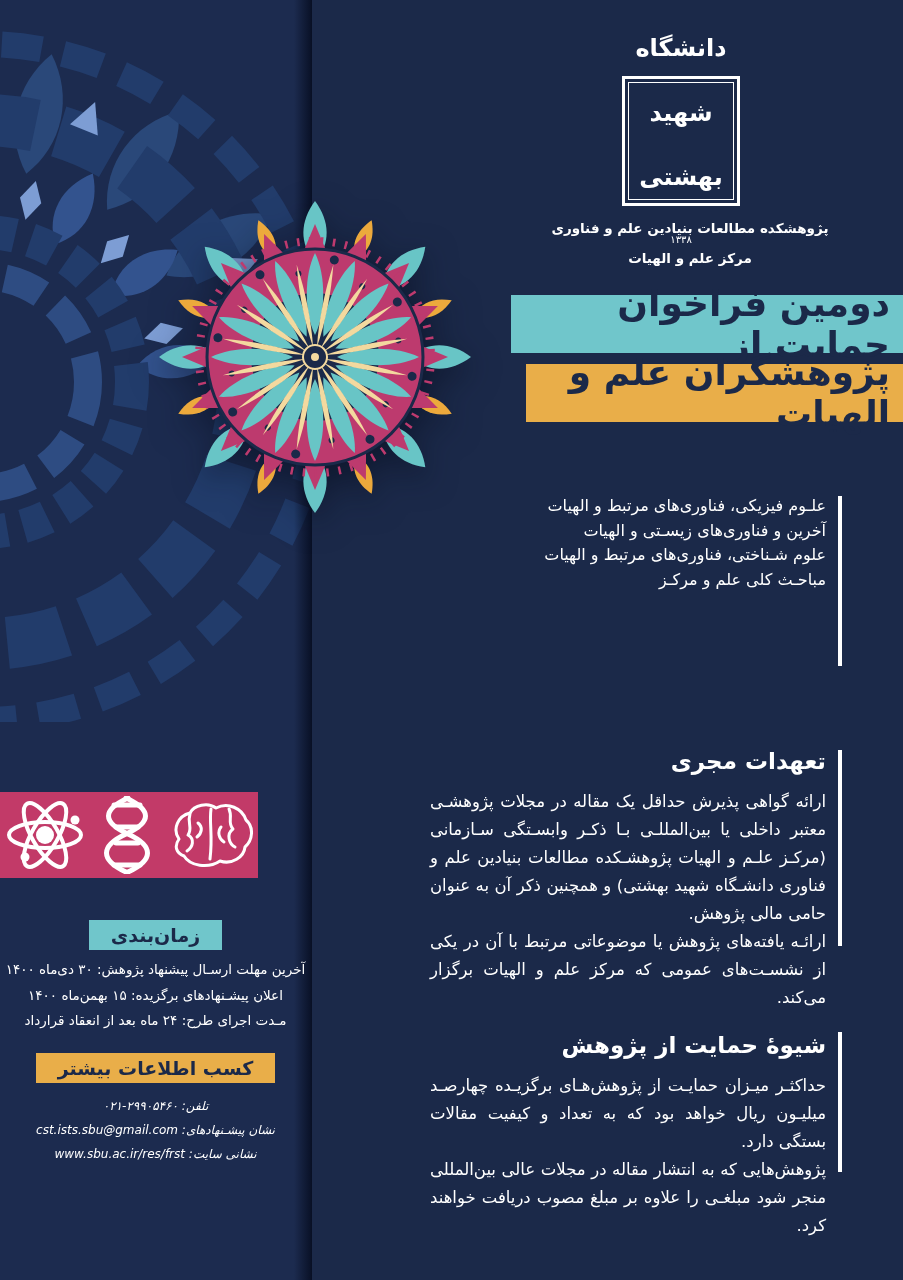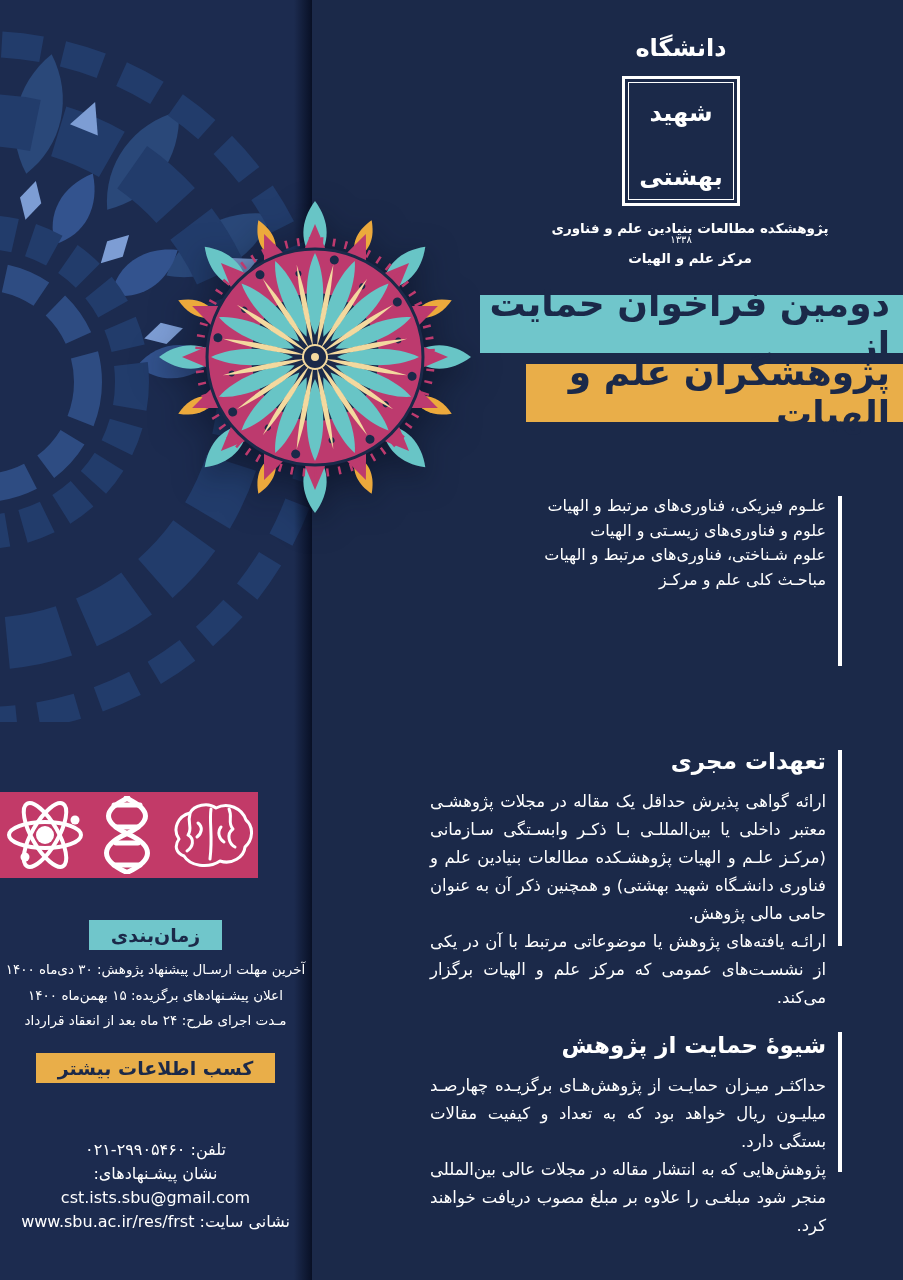--- a/index.html
+++ b/index.html
@@ -24,21 +24,21 @@
   .logo-inner{border:1.5px solid #fff;width:100%;height:100%;box-sizing:border-box;
     display:flex;flex-direction:column;align-items:center;justify-content:center;gap:41px;}
   .logo-line{font-weight:bold;font-size:24px;line-height:.98;letter-spacing:-1px;}
   .logo-year{font-size:10px;margin-top:3px;letter-spacing:2px;}
   .institute{left:520px;top:213px;width:340px;text-align:center;}
   .institute div{font-weight:bold;font-size:13.5px;line-height:30px;}
 
   
   .title-bar{right:0;left:auto;height:58px;display:flex;align-items:center;justify-content:flex-start;
     color:#1b2949;font-weight:bold;font-size:36px;padding-right:13px;box-sizing:border-box;}
-  .title-bar.cyan{top:295px;width:423px;background:#70c6cb;}
+  .title-bar.cyan{top:295px;width:392px;background:#70c6cb;}
   .title-bar.yellow{top:364px;width:377px;background:#e9ae49;margin-left:18px;}
 
   
   .section{right:61px;width:412px;box-sizing:border-box;padding-right:16px;text-align:right;}
   .section .vbar{position:absolute;right:0;width:4px;background:#ffffff;}
   .sec-heading{font-weight:bold;font-size:23px;line-height:30px;margin:0 0 12px 0;}
   .sec-axes{top:494px;}
   .sec-axes .vbar{top:2px;height:170px;}
   .axes-item{font-size:16px;line-height:24.5px;white-space:nowrap;}
   .sec-commit{top:746px;}
@@ -53,21 +53,21 @@
   .pink-banner svg{display:block;}
 
   
   .center-col{left:0;width:311px;text-align:center;}
   .badge{display:inline-block;font-weight:bold;font-size:19px;color:#1b2949;padding:4px 22px;}
   .badge.cyan{background:#70c6cb;}
   .badge.yellow{background:#e9ae49;}
   .tl-badge{top:920px;}
   .tl-list{top:957px;font-size:13.5px;line-height:25.5px;}
   .ct-badge{top:1053px;}
-  .ct-list{top:1138px;font-size:16px;line-height:24px;}
+  .ct-list{top:1094px;font-size:12px;line-height:24px;font-style:italic;}
   .ltr{direction:ltr;unicode-bidi:isolate;}
 </style>
 </head>
 <body>
 
 <div class="abs left-col">
   <svg class="abs blue-mandala" width="320" height="700" viewBox="0 0 320 700">
     <defs>
       <path id="bp" d="M0,-335 C30,-298 30,-248 0,-213 C-30,-248 -30,-298 0,-335 Z"></path>
       <path id="mp" d="M0,-236 C22,-210 22,-178 0,-156 C-22,-178 -22,-210 0,-236 Z"></path>
@@ -242,21 +242,21 @@
 <div class="abs title-bar cyan">
   <span>دومین فراخوان حمایت از</span>
 </div>
 <div class="abs title-bar yellow">
   <span>پژوهشگران علم و الهیات</span>
 </div>
 
 <div class="abs section sec-axes">
   <div class="vbar"></div>
   <div class="axes-item">علـوم فیزیکی، فناوری‌های مرتبط و الهیات</div>
-  <div class="axes-item">علوم و فناوری‌های زیسـتی و الهیات</div>
+  <div class="axes-item">آخرین و فناوری‌های زیسـتی و الهیات</div>
   <div class="axes-item">علوم شـناختی، فناوری‌های مرتبط و الهیات</div>
   <div class="axes-item">مباحـث کلی علم و مرکـز</div>
 </div>
 
 <div class="abs section sec-commit">
   <div class="vbar"></div>
   <h2 class="sec-heading">تعهدات مجری</h2>
   <p class="body-par">ارائه گواهی پذیرش حداقل یک مقاله در مجلات پژوهشـی معتبر داخلی یا بین‌المللـی بـا ذکـر وابسـتگی سـازمانی (مرکـز علـم و الهیات پژوهشـکده مطالعات بنیادین علم و فناوری دانشـگاه شهید بهشتی) و همچنین ذکر آن به عنوان حامی مالی پژوهش.</p>
   <p class="body-par">ارائـه یافته‌های پژوهش یا موضوعاتی مرتبط با آن در یکی از نشسـت‌های عمومی که مرکز علم و الهیات برگزار می‌کند.</p>
 </div>

